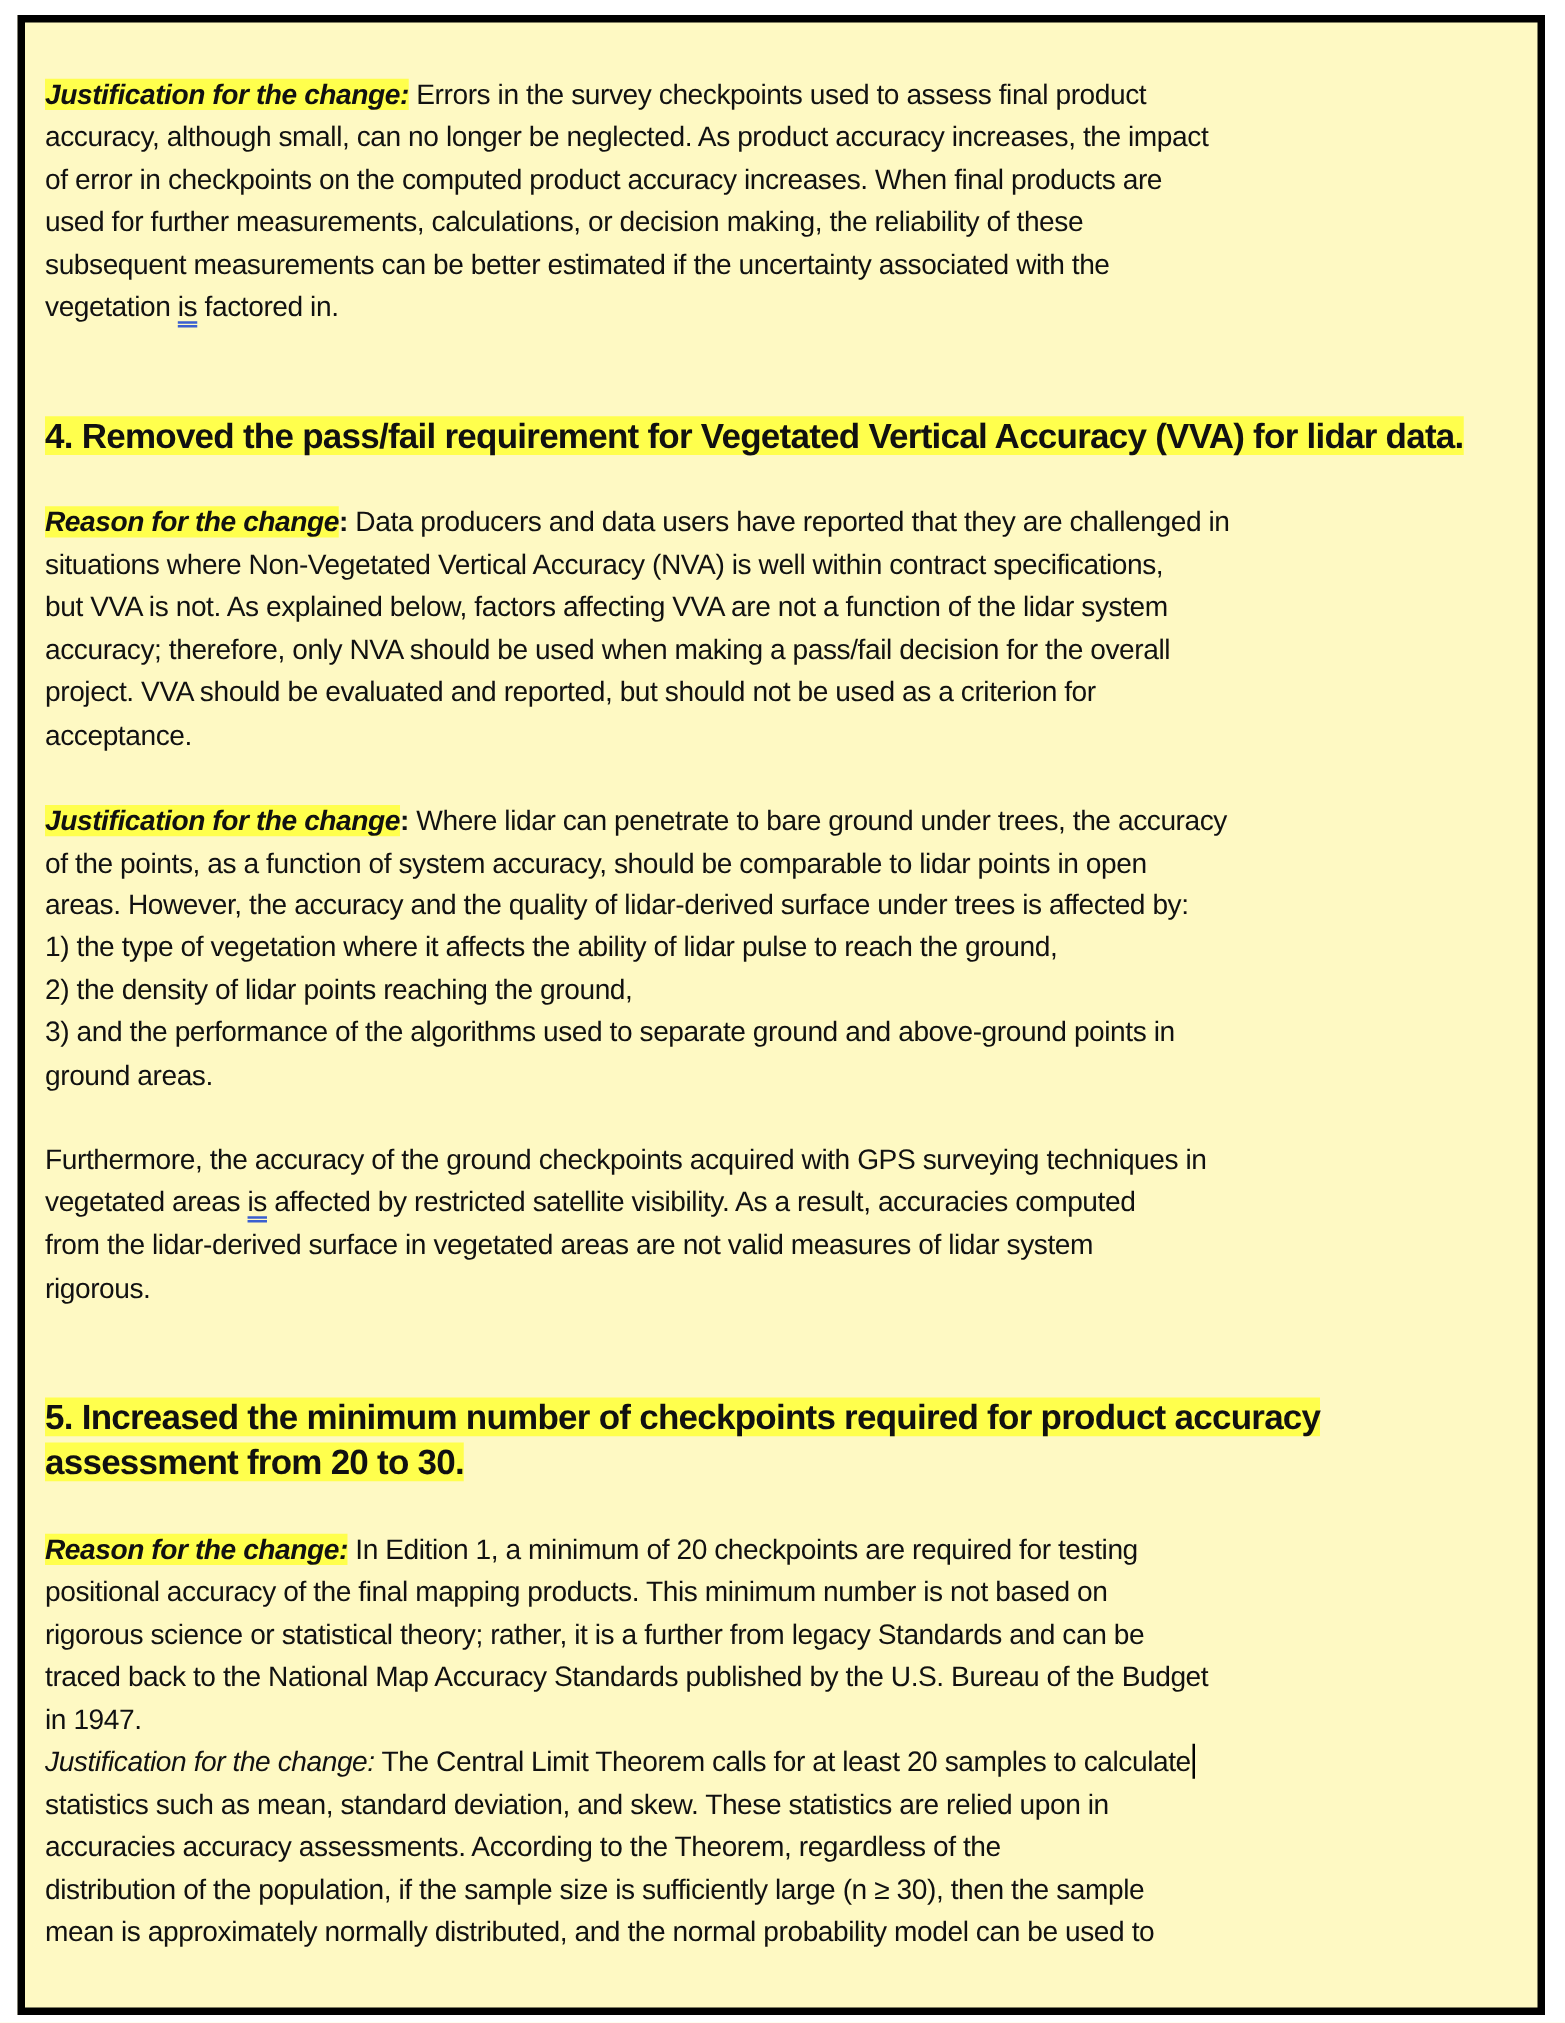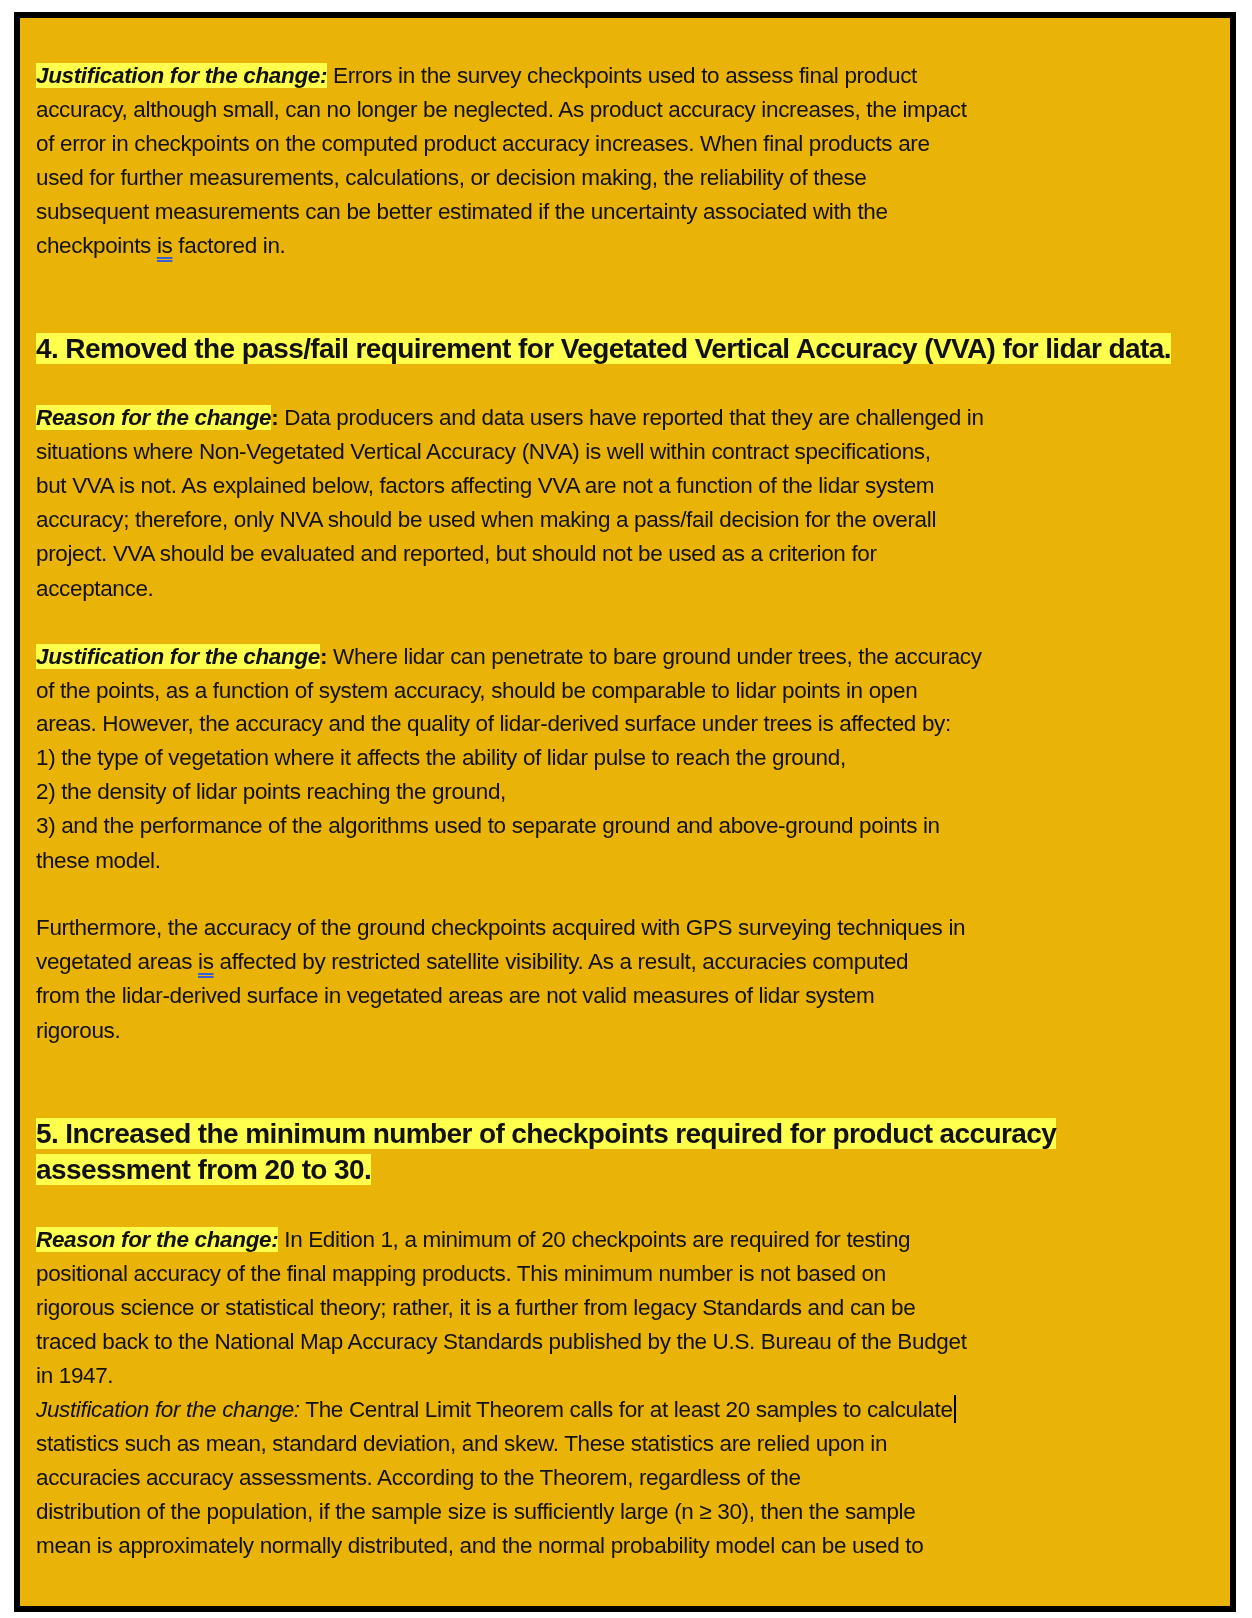--- a/index.html
+++ b/index.html
@@ -1,20 +1,20 @@
 <!DOCTYPE html>
 <html><head>
 <meta charset="utf-8">
 <style>
   html, body { margin: 0; padding: 0; background: #ffffff; }
   body { width: 1252px; height: 1618px; position: relative; overflow: hidden; }
   .frame {
     position: absolute; left: 14px; top: 12px;
     width: 1222px; height: 1600px;
-    border: 6px solid #000000; box-sizing: border-box; background: #eab308;
+    border: 6px solid #000000; box-sizing: border-box; background: #fef9c3;
     overflow: hidden;
   }
   .content {
     position: absolute; left: 16px; top: 0; width: 1190px;
     font-family: "Liberation Sans", "DejaVu Sans", sans-serif;
     font-size: 22.5px; color: #111111;
     letter-spacing: -0.35px;
   }
   .line { position: absolute; left: 0; white-space: nowrap; height: 34px; line-height: 34px; }
   .hl { background: #ffff4d; }
@@ -30,42 +30,42 @@
 
 <div class="frame">
   <div class="content">
 
     <div>
       <div class="line" style="top:41px"><span class="hl label-bi">Justification for the change:</span><span> Errors in the survey checkpoints used to assess final product</span></div>
       <div class="line" style="top:75px">accuracy, although small, can no longer be neglected. As product accuracy increases, the impact</div>
       <div class="line" style="top:109px">of error in checkpoints on the computed product accuracy increases. When final products are</div>
       <div class="line" style="top:143px">used for further measurements, calculations, or decision making, the reliability of these</div>
       <div class="line" style="top:177px">subsequent measurements can be better estimated if the uncertainty associated with the</div>
-      <div class="line" style="top:211px"><span style="white-space:pre">checkpoints </span><span class="grammar">is</span><span style="white-space:pre"> factored in.</span></div>
+      <div class="line" style="top:211px"><span style="white-space:pre">vegetation </span><span class="grammar">is</span><span style="white-space:pre"> factored in.</span></div>
     </div>
 
     <div class="line heading" style="top:314px"><span class="hl">4. Removed the pass/fail requirement for Vegetated Vertical Accuracy (VVA) for lidar data.</span></div>
 
     <div>
       <div class="line" style="top:383px"><span class="hl label-bi">Reason for the change</span><span class="colon-b">:</span><span style="white-space:pre"> Data producers and data users have reported that they are challenged in</span></div>
       <div class="line" style="top:417px">situations where Non-Vegetated Vertical Accuracy (NVA) is well within contract specifications,</div>
       <div class="line" style="top:451px">but VVA is not. As explained below, factors affecting VVA are not a function of the lidar system</div>
       <div class="line" style="top:485px">accuracy; therefore, only NVA should be used when making a pass/fail decision for the overall</div>
       <div class="line" style="top:519px">project. VVA should be evaluated and reported, but should not be used as a criterion for</div>
       <div class="line" style="top:554px">acceptance.</div>
     </div>
 
     <div>
       <div class="line" style="top:622px"><span class="hl label-bi">Justification for the change</span><span class="colon-b">:</span><span style="white-space:pre"> Where lidar can penetrate to bare ground under trees, the accuracy</span></div>
       <div class="line" style="top:656px">of the points, as a function of system accuracy, should be comparable to lidar points in open</div>
       <div class="line" style="top:689px">areas. However, the accuracy and the quality of lidar-derived surface under trees is affected by:</div>
       <div class="line" style="top:723px">1) the type of vegetation where it affects the ability of lidar pulse to reach the ground,</div>
       <div class="line" style="top:757px">2) the density of lidar points reaching the ground,</div>
       <div class="line" style="top:791px">3) and the performance of the algorithms used to separate ground and above-ground points in</div>
-      <div class="line" style="top:826px">these model.</div>
+      <div class="line" style="top:826px">ground areas.</div>
     </div>
 
     <div>
       <div class="line" style="top:893px">Furthermore, the accuracy of the ground checkpoints acquired with GPS surveying techniques in</div>
       <div class="line" style="top:927px"><span style="white-space:pre">vegetated areas </span><span class="grammar">is</span><span style="white-space:pre"> affected by restricted satellite visibility. As a result, accuracies computed</span></div>
       <div class="line" style="top:961px">from the lidar-derived surface in vegetated areas are not valid measures of lidar system</div>
       <div class="line" style="top:996px">rigorous.</div>
     </div>
 
     <div>

